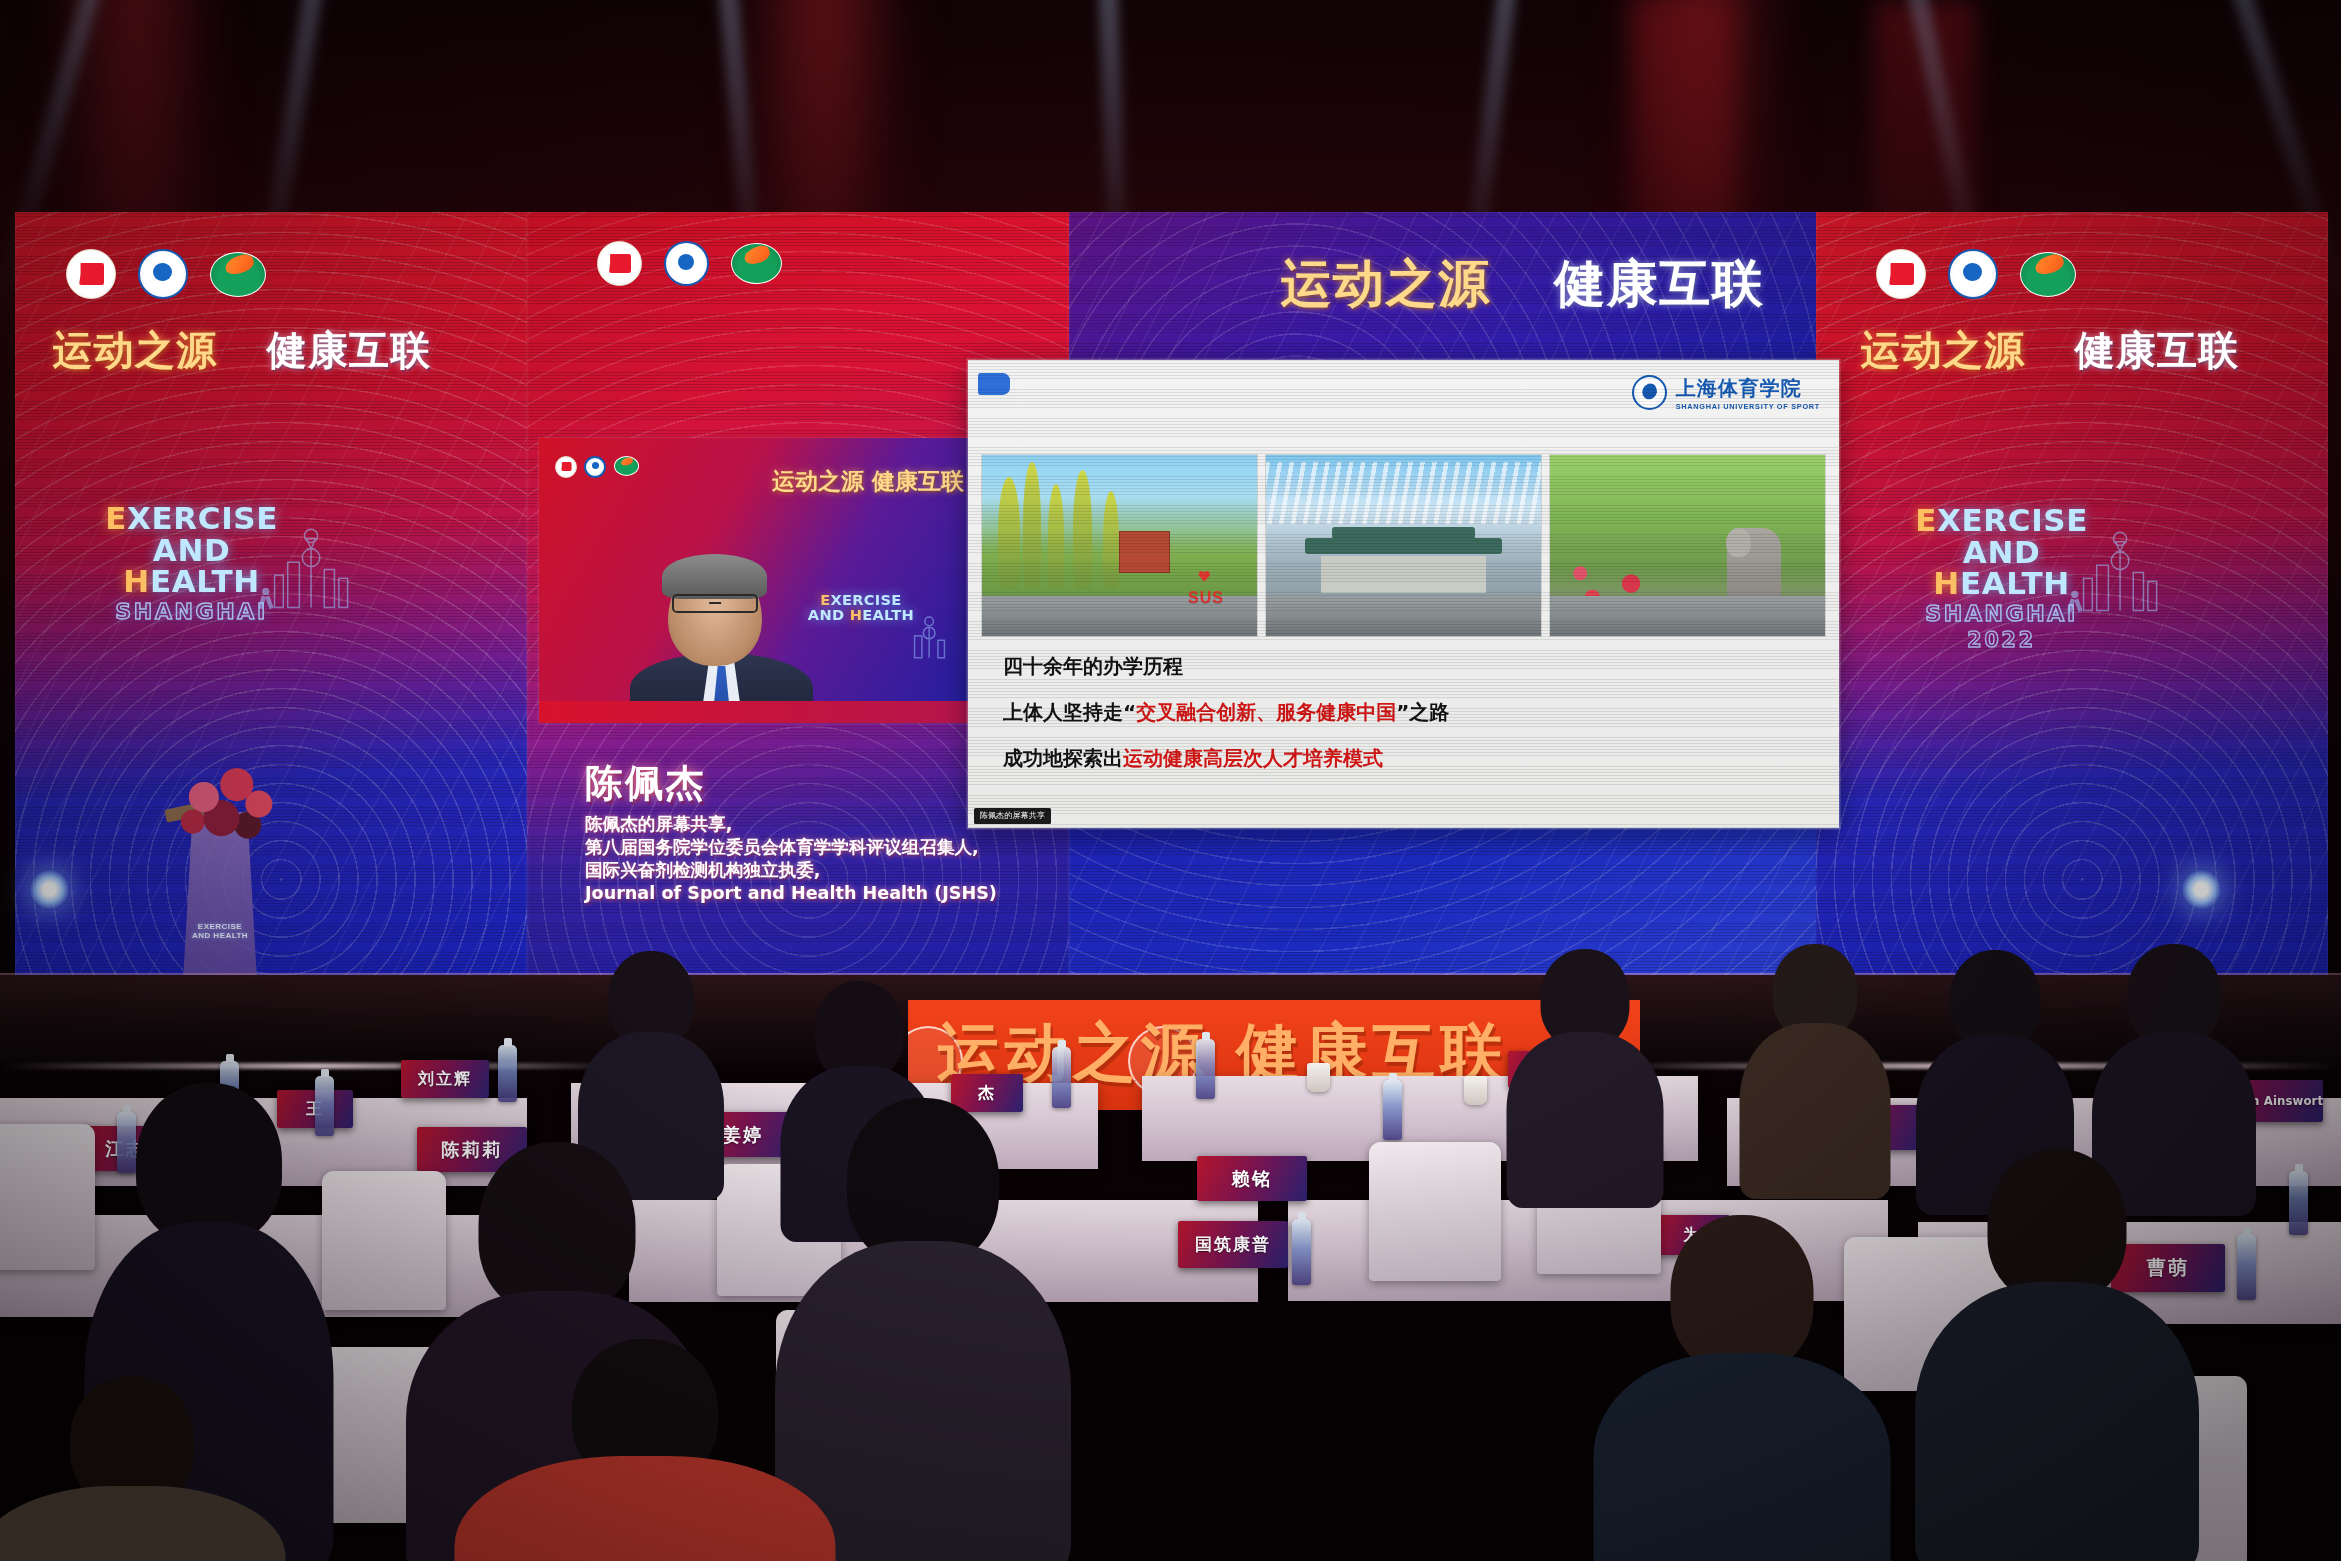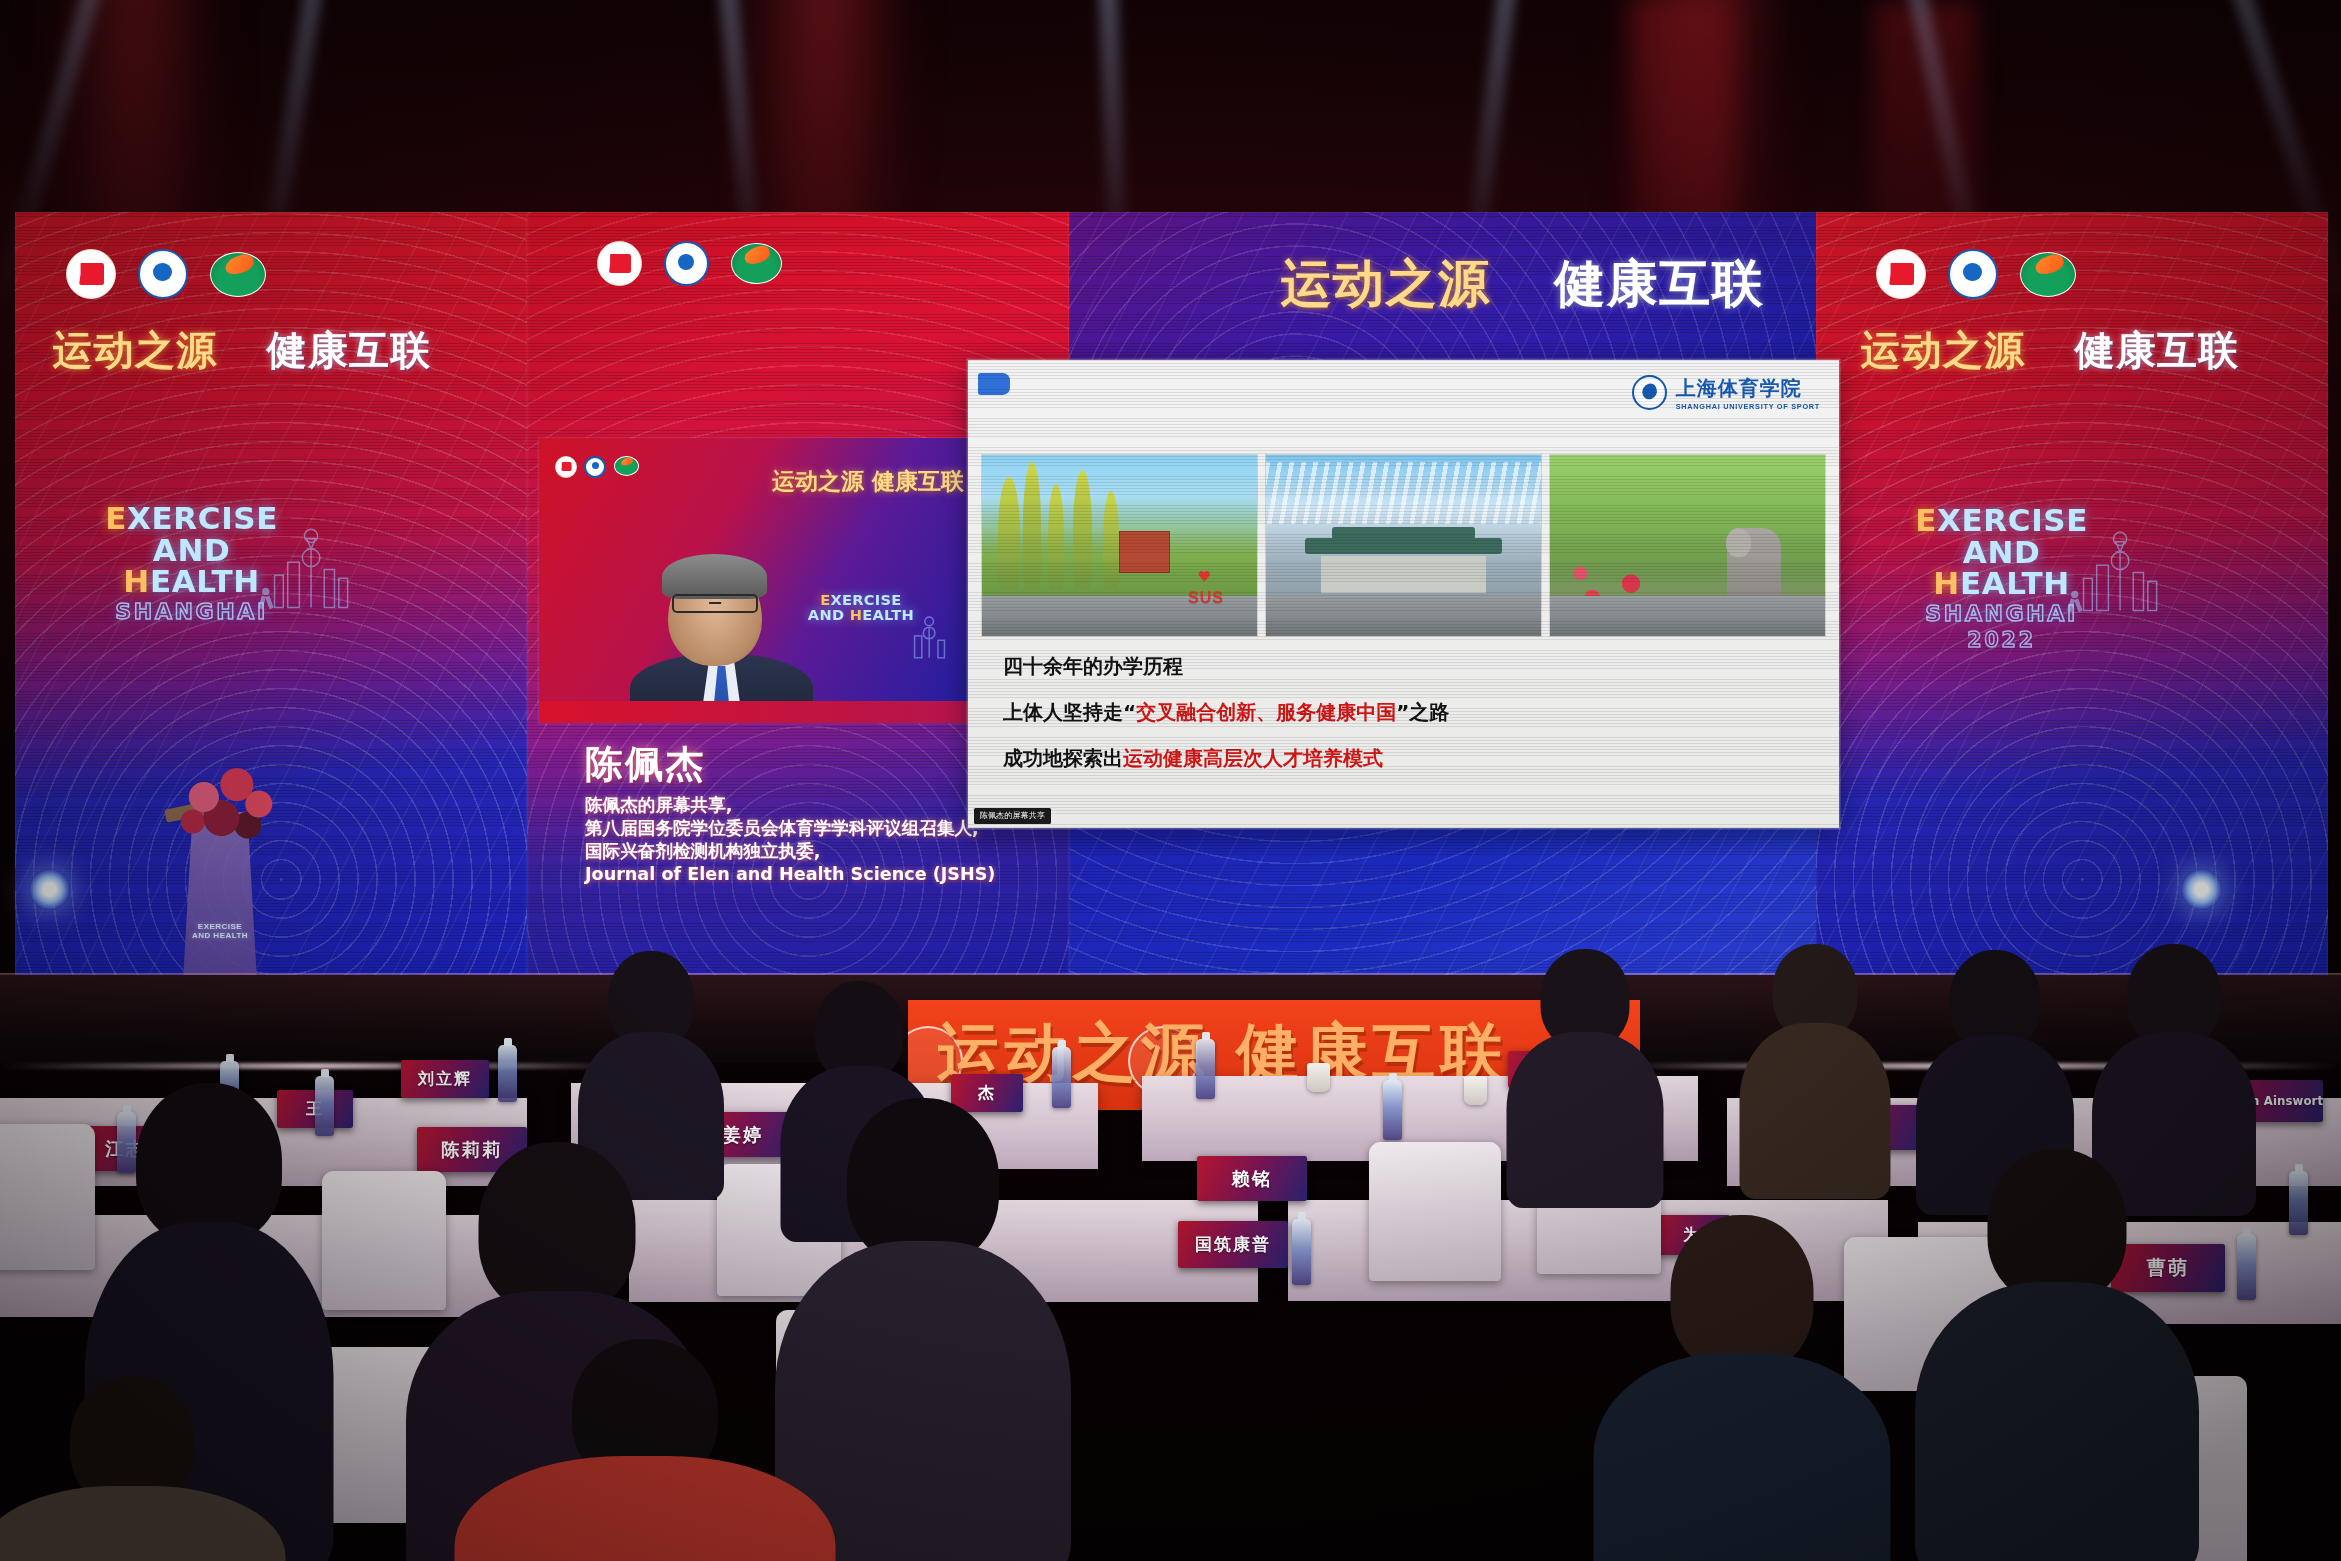--- a/index.html
+++ b/index.html
@@ -106,21 +106,21 @@
     background:#e9eef6; clip-path:polygon(28% 0,72% 0,88% 100%,12% 100%);}
   .vf-tie{ position:absolute; left:50%; bottom:0; transform:translateX(-50%); width:19px; height:57px;
     background:linear-gradient(180deg,#2f5fc4,#21489b); clip-path:polygon(30% 0,70% 0,100% 100%,0 100%);}
   .vf-bar{ position:absolute; left:0; bottom:0; width:100%; height:22px;
     background:linear-gradient(90deg,#d8122c,#b3154e);}
 
   
   .speakerblock{ position:absolute; left:585px; top:739px; width:468px; z-index:9; }
   .sp-name{ font-size:38px; font-weight:900; color:#fff; letter-spacing:.06em;
     text-shadow:0 0 10.2px rgba(255,140,160,.85), 2.2px 2.9px 0 rgba(120,0,25,.4);
-    font-family:"DejaVu Sans","Liberation Sans",sans-serif; margin-bottom:4.4px;}
+    font-family:"DejaVu Sans","Liberation Sans",sans-serif; margin-bottom:4.4px;margin-top:19px;}
   .sp-line{ font-size:17.6px; color:#fff; font-weight:700; line-height:1.30; white-space:nowrap;
     text-shadow:0 0 6.6px rgba(255,140,160,.8), 1.5px 1.5px 0 rgba(120,0,25,.35);
     font-family:"DejaVu Sans","Liberation Sans",sans-serif;}
 
   
   .slide{ position:absolute; left:968px; top:360px; width:871px; height:468px; z-index:9;
     background:linear-gradient(180deg,#f2f3f2,#e9eae8);
     box-shadow:0 0 0 1.5px rgba(255,255,255,.25), 0 7.3px 26px rgba(0,0,0,.45); overflow:hidden;}
   .slide-scan{ position:absolute; inset:0; pointer-events:none;
     background:repeating-linear-gradient(0deg, rgba(0,0,0,.10) 0 0.7px, rgba(255,255,255,0) 0.7px 2.9px); }
@@ -399,21 +399,21 @@
     <div class="vf-glass"></div>
   </div>
   <div class="vf-bar"></div>
 </div>
 
 <div class="speakerblock">
   <div class="sp-name">陈佩杰</div>
   <div class="sp-line">陈佩杰的屏幕共享,</div>
   <div class="sp-line">第八届国务院学位委员会体育学学科评议组召集人,</div>
   <div class="sp-line">国际兴奋剂检测机构独立执委,</div>
-  <div class="sp-line">Journal of Elen and Health Science (JSHS)</div>
+  <div class="sp-line">Journal of Sport and Health Health (JSHS)</div>
 </div>
 
 <div class="slide">
   <div class="sl-tab"></div>
 
   <div class="sl-brand">
     <div class="sl-brandmark"></div>
     <div class="sl-brandtxt">
       <div class="cn">上海体育学院</div>
       <div class="en">SHANGHAI UNIVERSITY OF SPORT</div>

